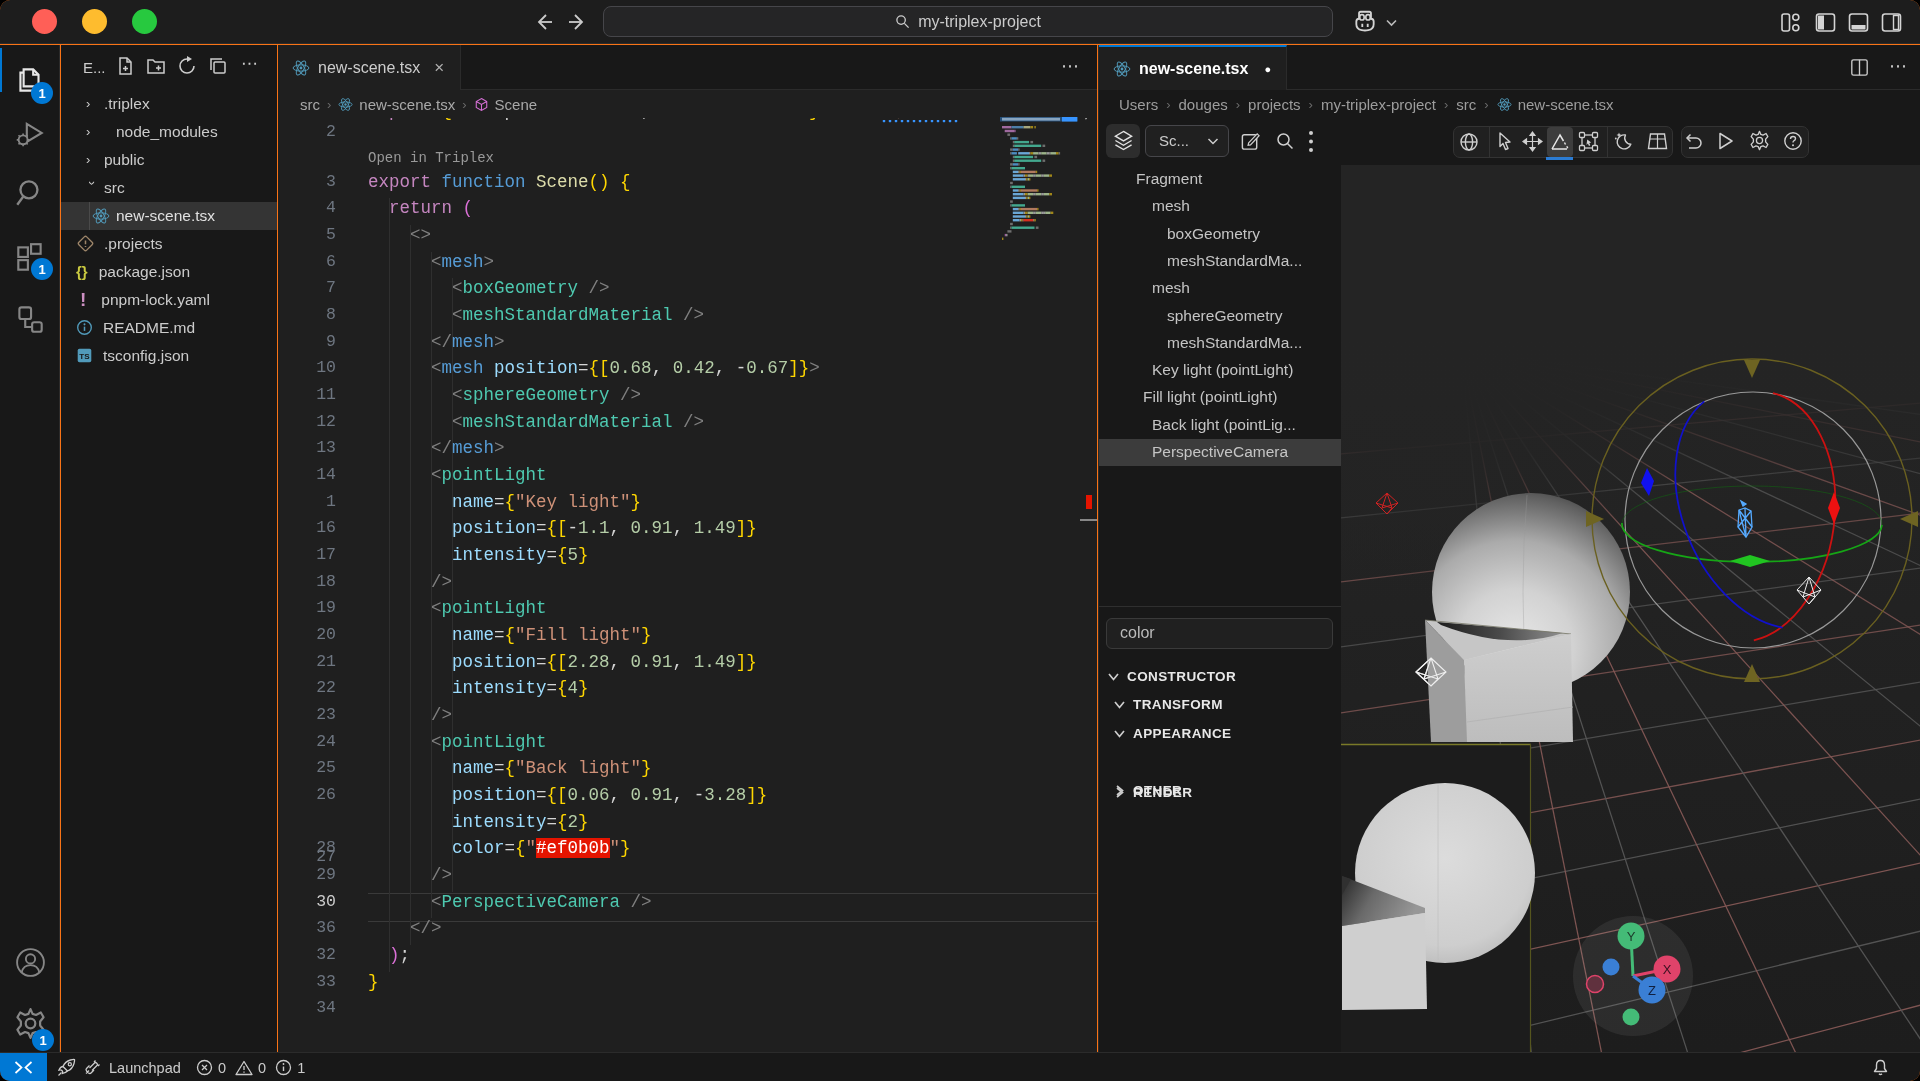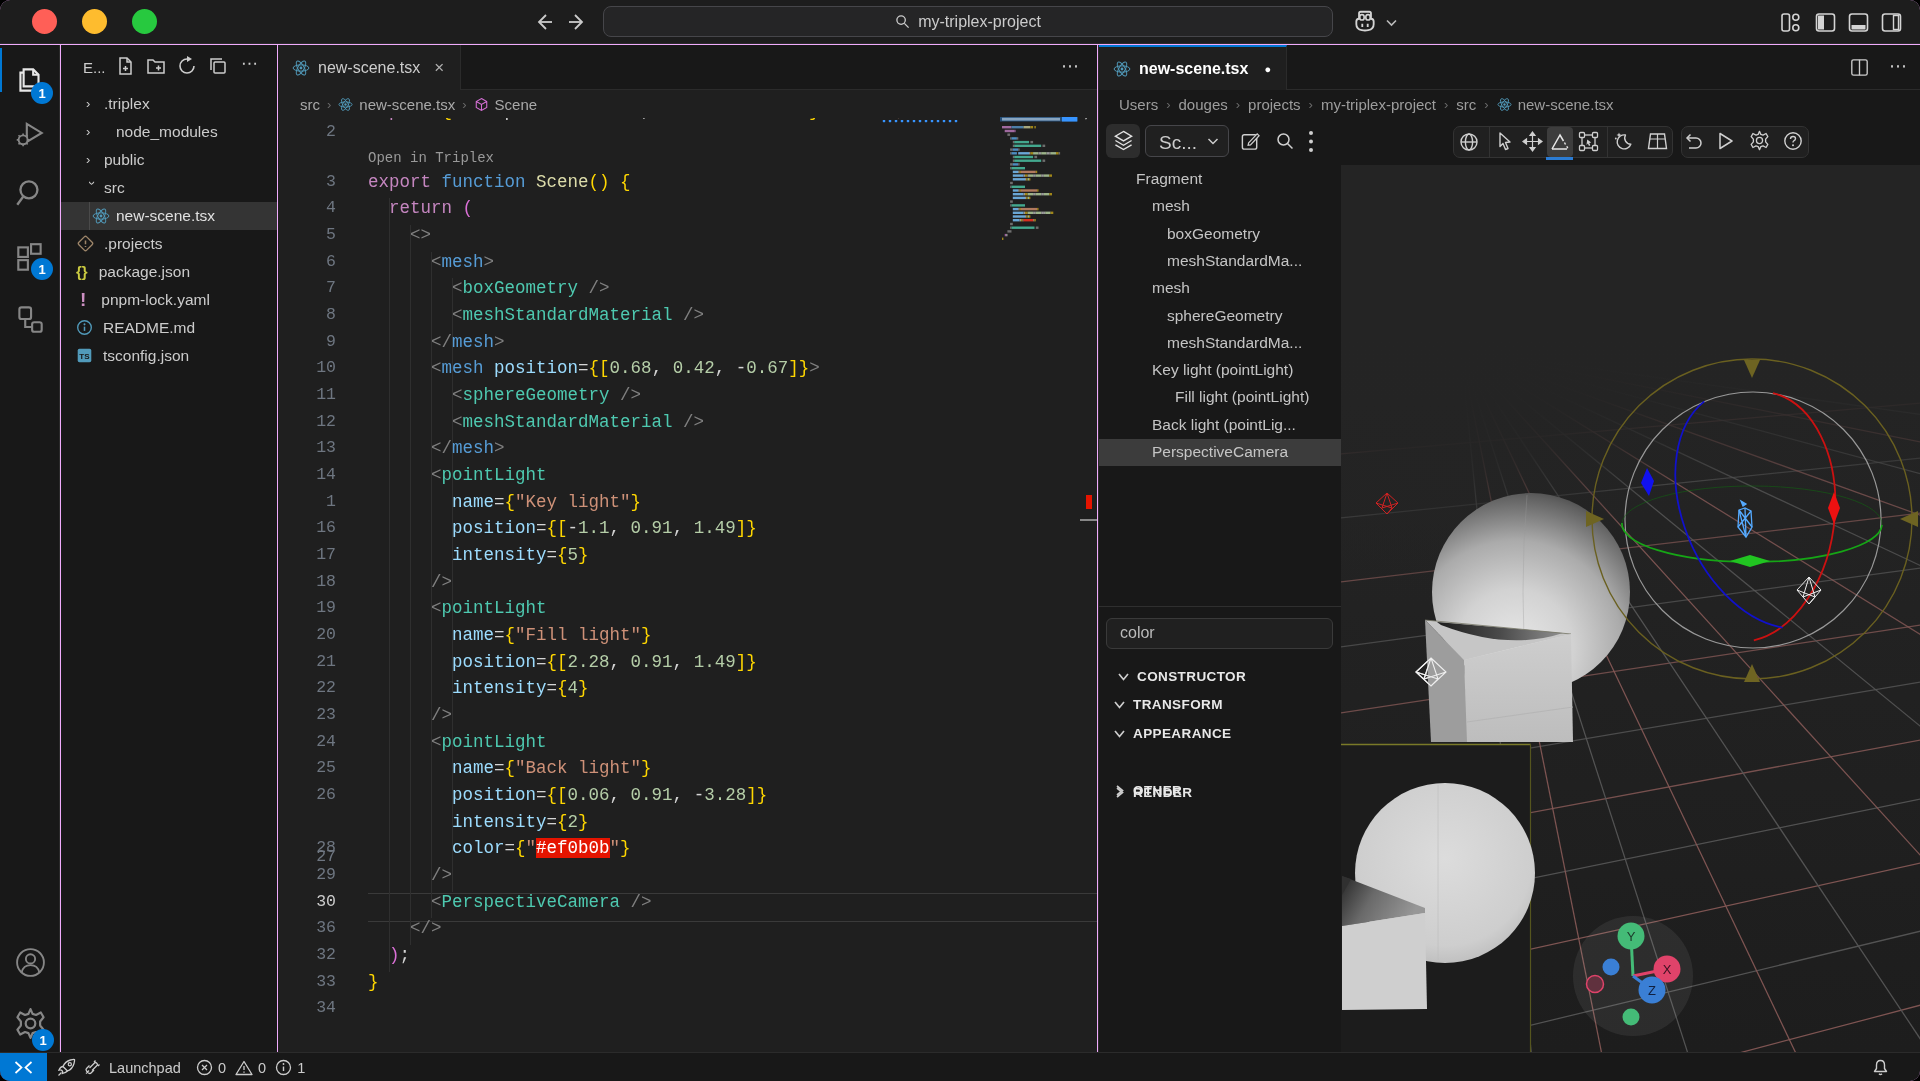--- a/index.html
+++ b/index.html
@@ -1,17 +1,17 @@
 <!DOCTYPE html>
 <html><head><meta charset="utf-8">
 <style>
 *{margin:0;padding:0;box-sizing:border-box;}
 html,body{width:1920px;height:1081px;background:#000;overflow:hidden;}
 body{font-family:"Liberation Sans",sans-serif;-webkit-font-smoothing:antialiased;}
-.win{position:absolute;inset:0;border-radius:10px;overflow:hidden;background:#f0abfc;}
+.win{position:absolute;inset:0;border-radius:10px;overflow:hidden;background:#f97316;}
 .abs{position:absolute;}
 
 .titlebar{position:absolute;left:0;top:0;width:1920px;height:44px;background:#1d1d1d;border-bottom:1px solid #2b2b2b;}
 .tl{position:absolute;top:9px;width:25px;height:25px;border-radius:50%;}
 .cmdcenter{position:absolute;left:603px;top:6px;width:730px;height:31px;background:#252526;border:1px solid #46464a;border-radius:8px;color:#cccccc;font-size:16px;display:flex;align-items:center;justify-content:center;gap:8px;}
 
 .activitybar{position:absolute;left:0;top:45px;width:60px;height:1007px;background:#181818;border-right:1px solid #2b2b2b;}
 .abicon{position:absolute;left:0;width:60px;height:60px;display:flex;align-items:center;justify-content:center;color:#868686;}
 .badge{position:absolute;min-width:22px;height:22px;border-radius:11px;background:#0078d4;color:#fff;font-size:13px;display:flex;align-items:center;justify-content:center;font-weight:bold;}
 
@@ -509,21 +509,21 @@
         </svg>
     <span>new-scene.tsx</span>
   </div>
 
   <div class="abs" style="left:7px;top:79px;width:34px;height:34px;background:#2d2d2d;border-radius:6px;"></div>
   <svg class="abs" style="left:15px;top:85px" width="19" height="21" viewBox="0 0 20 22">
         <path d="M10 1.5 L18.5 6.5 L10 11.5 L1.5 6.5 Z" fill="none" stroke="#e2e2e2" stroke-width="1.5"></path>
         <path d="M1.5 11 L10 16 L18.5 11" fill="none" stroke="#e2e2e2" stroke-width="1.5"></path>
         <path d="M1.5 15.5 L10 20.5 L18.5 15.5" fill="none" stroke="#e2e2e2" stroke-width="1.5"></path>
       </svg>
-  <div class="abs" style="left:46px;top:80px;width:84px;height:32px;background:#202020;border:1px solid #46464a;border-radius:6px;color:#cccccc;font-size:19px;">
+  <div class="abs" style="left:46px;top:80px;width:84px;height:32px;background:#202020;border:1px solid #46464a;border-radius:6px;color:#cccccc;font-size:15px;">
         <span style="position:absolute;left:13px;top:6px;">Sc...</span>
         <svg style="position:absolute;right:9px;top:11px" width="12" height="9" viewBox="0 0 12 9">
           <path d="M1.5 2 L6 6.5 L10.5 2" stroke="#cccccc" stroke-width="1.5" fill="none"></path>
         </svg>
       </div>
   <svg class="abs" style="left:141px;top:86px" width="21" height="21" viewBox="0 0 22 22">
         <rect x="2.5" y="4" width="15" height="15" rx="2" fill="none" stroke="#cfcfcf" stroke-width="1.5"></rect>
         <path d="M9 12.5 L18 3 L20 5 L11 14.5 L8.5 15 Z" fill="#181818" stroke="#cfcfcf" stroke-width="1.3"></path>
       </svg>
   <svg class="abs" style="left:176px;top:86px" width="20" height="20" viewBox="0 0 20 20">
@@ -609,33 +609,33 @@
 <div class="treerow" style="left:0;top:257.0px;">
         <span style="margin-left:68px;">sphereGeometry</span>
       </div>
 <div class="treerow" style="left:0;top:284.3px;">
         <span style="margin-left:68px;">meshStandardMa...</span>
       </div>
 <div class="treerow" style="left:0;top:311.6px;">
         <span style="margin-left:53px;">Key light (pointLight)</span>
       </div>
 <div class="treerow" style="left:0;top:338.9px;">
-        <span style="margin-left:76px;">Fill light (pointLight)</span>
+        <span style="margin-left:44px;">Fill light (pointLight)</span>
       </div>
 <div class="treerow" style="left:0;top:366.2px;">
         <span style="margin-left:53px;">Back light (pointLig...</span>
       </div>
 <div class="treerow" style="left:0;top:393.5px;background:#3c3c3c;">
         <span style="margin-left:53px;">PerspectiveCamera</span>
       </div>
   <div class="abs" style="left:0;top:561px;width:242px;height:1px;background:#2f2f2f;"></div>
   <div class="abs" style="left:7px;top:573px;width:227px;height:31px;background:#202020;border:1px solid #3a3a3a;border-radius:6px;">
         <span style="position:absolute;left:13px;top:5px;color:#bbbbbb;font-size:16px;">color</span>
       </div>
-<div class="sect" style="left:18px;top:622px;height:18px;">
+<div class="sect" style="left:8px;top:622px;height:18px;">
         <svg width="13" height="13" viewBox="0 0 13 13" style="transform:rotate(90deg);">
           <path d="M4 2 L9.5 6.5 L4 11" stroke="#cccccc" stroke-width="1.7" fill="none"></path>
         </svg>
         <span>CONSTRUCTOR</span>
       </div>
 <div class="sect" style="left:14px;top:650.6px;height:18px;">
         <svg width="13" height="13" viewBox="0 0 13 13" style="transform:rotate(90deg);">
           <path d="M4 2 L9.5 6.5 L4 11" stroke="#cccccc" stroke-width="1.7" fill="none"></path>
         </svg>
         <span>TRANSFORM</span>

